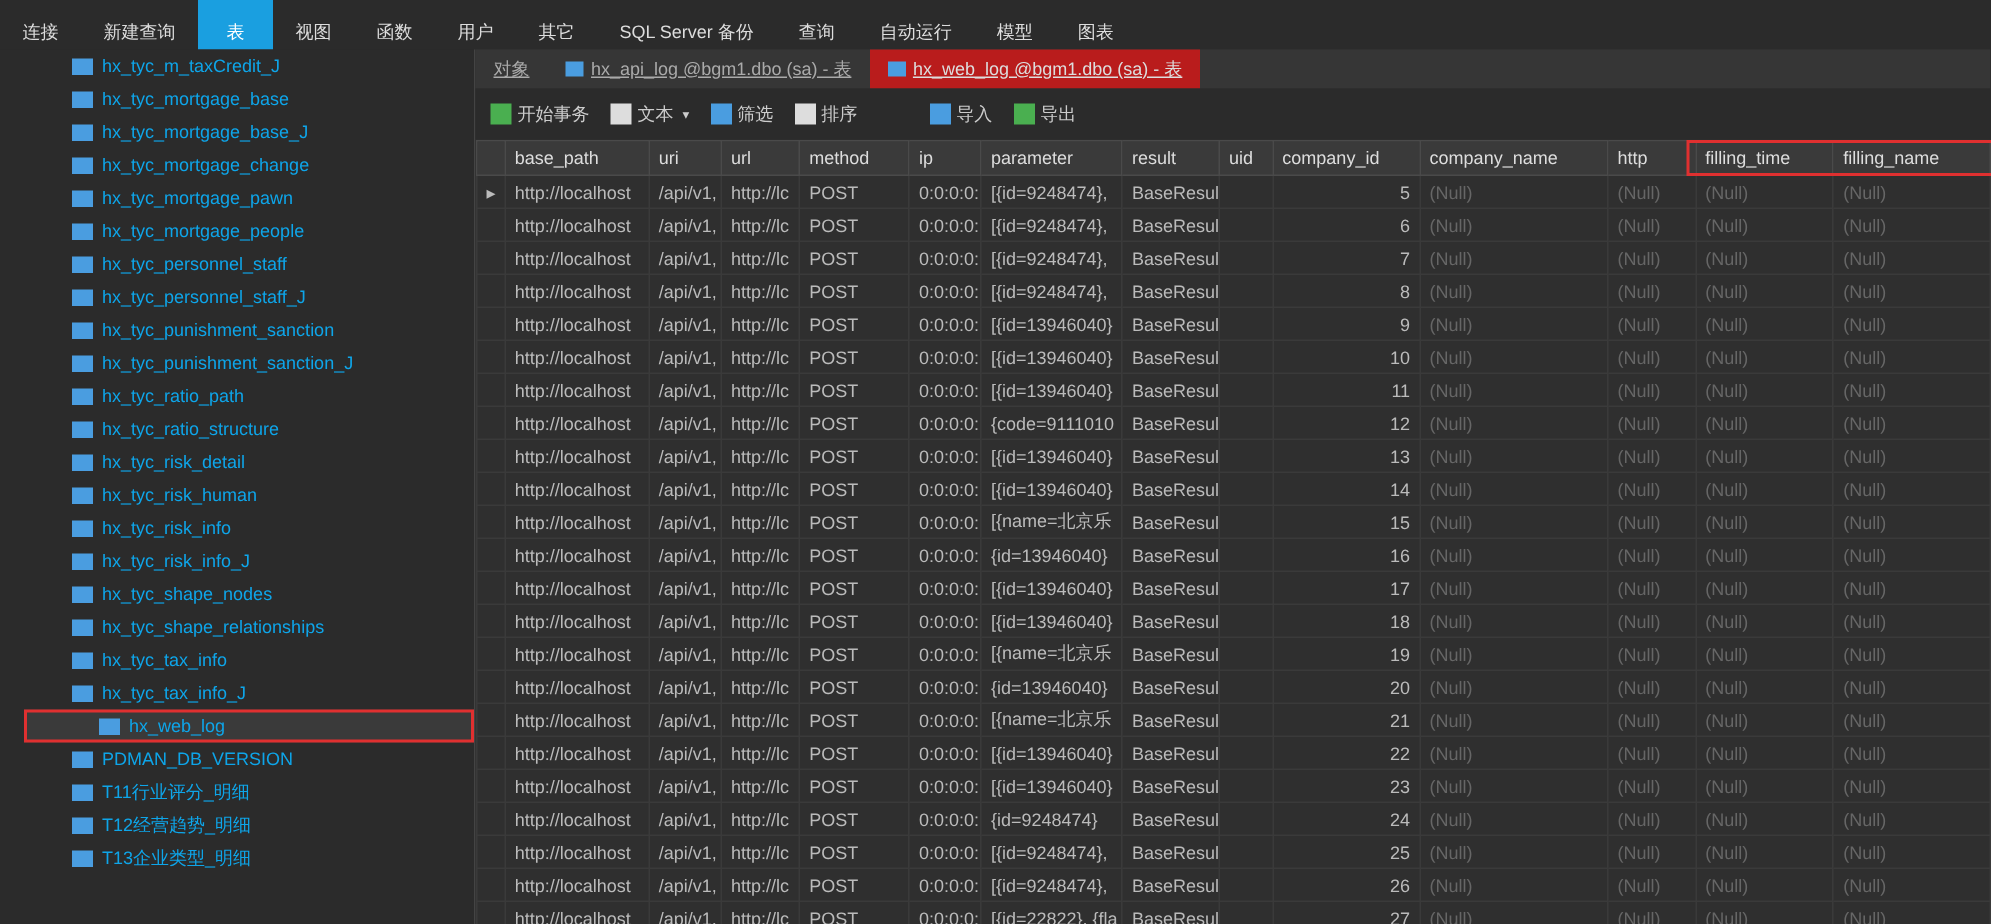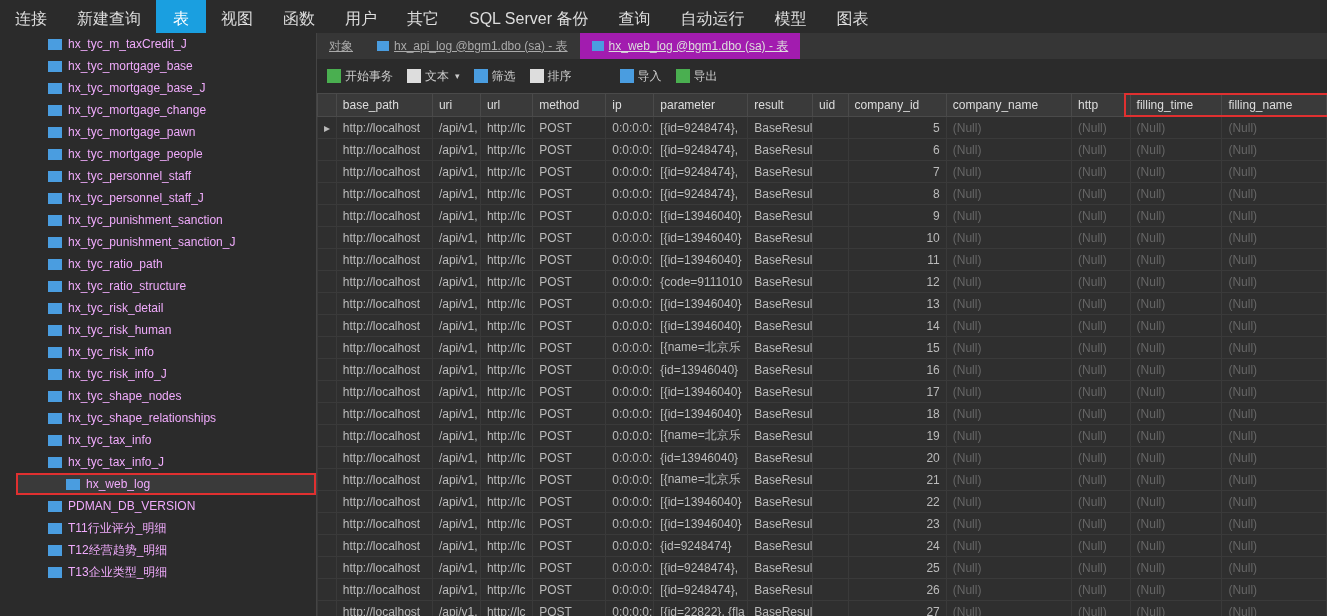--- a/index.html
+++ b/index.html
@@ -1,29 +1,29 @@
 <!DOCTYPE html>
 <html><head>
 <meta charset="utf-8">
 <style>
 * { box-sizing: border-box; margin: 0; padding: 0; }
 body { font-family: "Microsoft YaHei", Arial, sans-serif; font-size: 12px; background: #2b2b2b; color: #ccc; width: 1327px; height: 616px; overflow: hidden; }
 .ribbon { display: flex; background: #2b2b2b; height: 33px; }
-.ribbon-item { display: flex; flex-direction: column; align-items: center; justify-content: flex-end; padding: 0 15px 3px; color: #ddd; font-size: 16px; min-width: 50px; }
+.ribbon-item { display: flex; flex-direction: column; align-items: center; justify-content: flex-end; padding: 0 15px 3px; color: #ddd; font-size: 12px; min-width: 50px; }
 .ribbon-item.active { background: #1a9fe0; color: #fff; }
 .main { display: flex; height: 583px; }
 .sidebar { width: 317px; background: #2b2b2b; overflow-y: auto; border-right: 1px solid #444; }
-.tree-item { display: flex; align-items: center; padding: 2px 0 2px 48px; height: 22px; cursor: pointer; color: #f0abfc; }
+.tree-item { display: flex; align-items: center; padding: 2px 0 2px 48px; height: 22px; cursor: pointer; color: #0ea5e9; }
 .tree-item.selected { background: #3a3a3a; }
 .tree-item.highlighted { border: 2px solid #e03030; margin-left: 16px; }
 .tree-icon { width: 14px; height: 11px; background: #4a9de0; margin-right: 6px; display: inline-block; }
 .content { flex: 1; background: #313131; display: flex; flex-direction: column; }
 .tabs { display: flex; background: #363636; height: 26px; align-items: center; }
 .tab { display: flex; align-items: center; padding: 0 12px; height: 26px; color: #aaa; cursor: pointer; text-decoration: underline; }
-.tab.active { background: #a21caf; color: #ddd; }
+.tab.active { background: #b91c1c; color: #ddd; }
 .tab-icon { width: 12px; height: 10px; background: #4a9de0; margin-right: 5px; }
 .toolbar { display: flex; background: #2b2b2b; height: 34px; padding: 0 10px; gap: 14px; }
 .tool-btn { display: flex; align-items: center; color: #ccc; cursor: pointer; gap: 4px; }
 .tool-btn .ic { width: 14px; height: 14px; display: inline-block; }
 .ic-trans { background: #4aaf50; }
 .ic-text { background: #ddd; }
 .ic-filter { background: #4a9de0; }
 .ic-sort { background: #ddd; }
 .ic-import { background: #4a9de0; }
 .ic-export { background: #4aaf50; }

